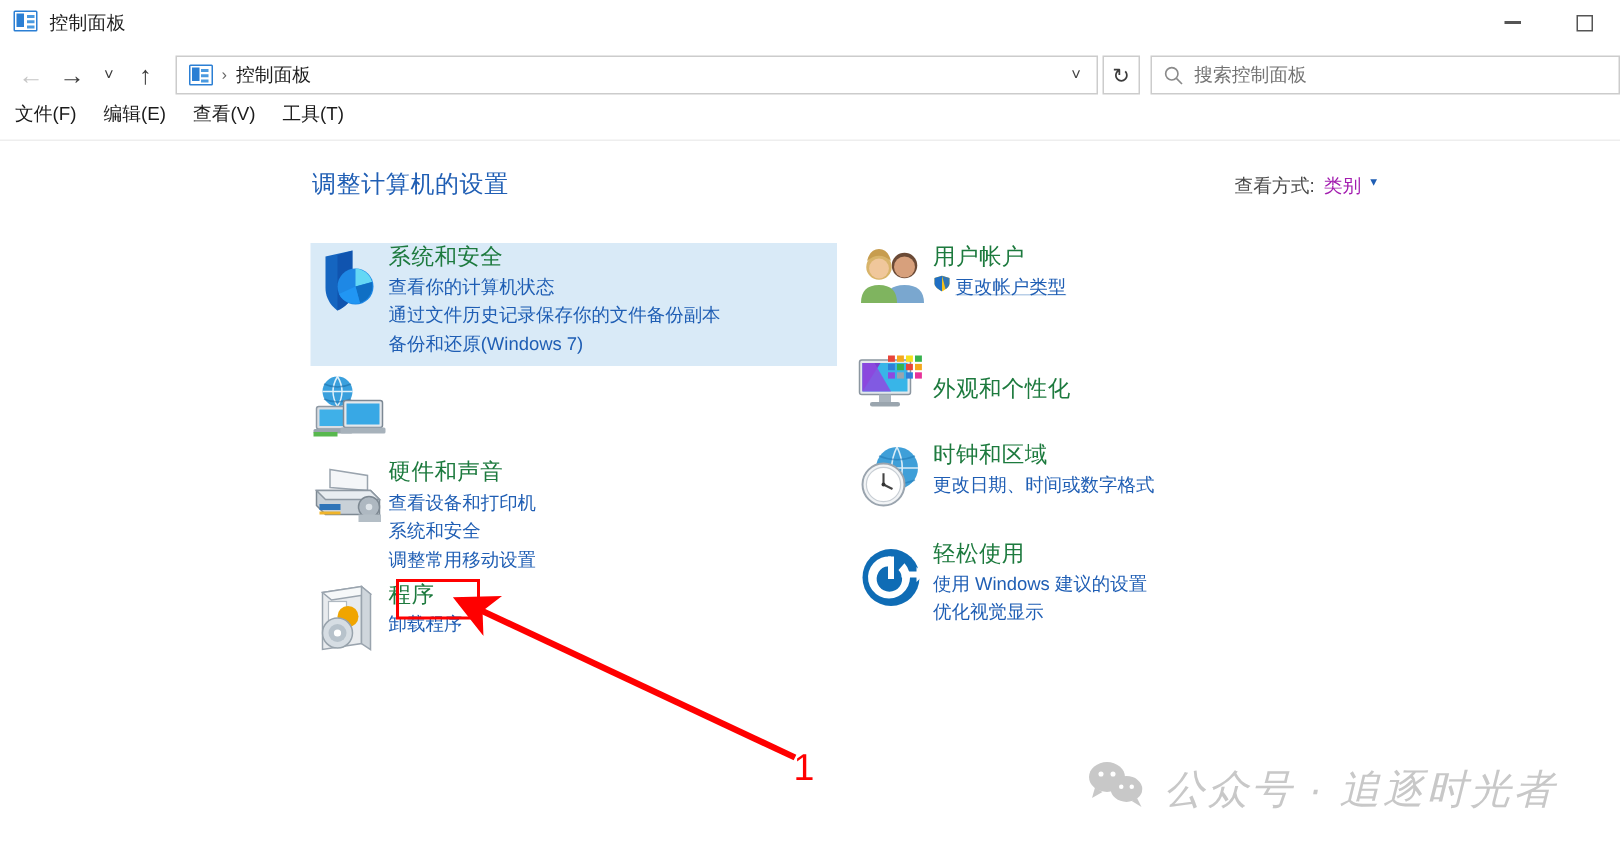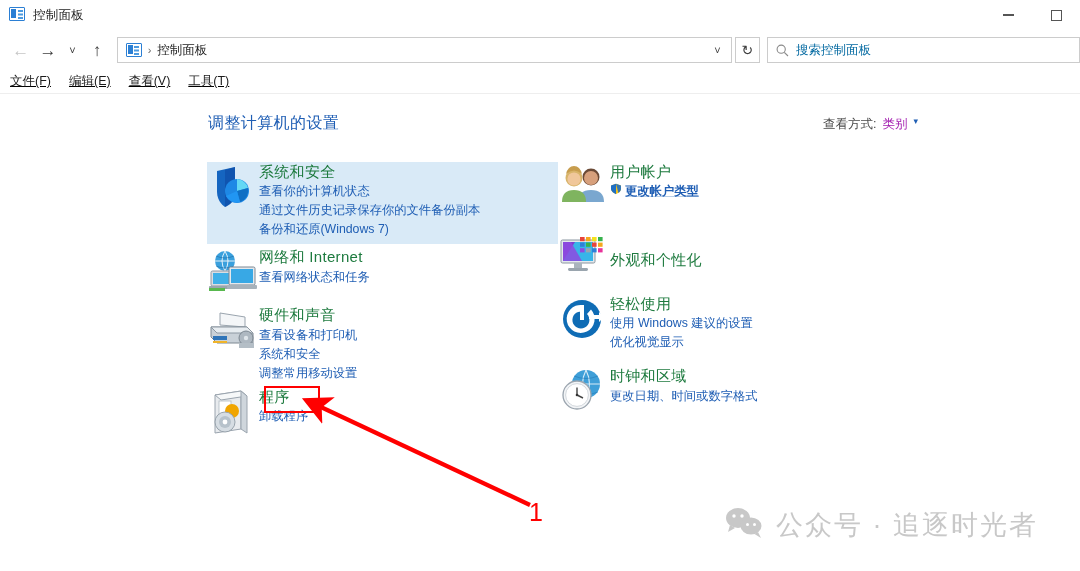--- a/index.html
+++ b/index.html
@@ -103,29 +103,28 @@
   .searchbox {
     margin-left: 7px;
     height: 26px; width: 320px;
     border: 1px solid #cccccc;
     background: #ffffff;
     display: flex; align-items: center;
   }
   .search-icon-wrap {
     width: 28px; display: flex; align-items: center; justify-content: center;
   }
-  .search-ph { font-size: 12.5px; color: #0369a1; }
+  .search-ph { font-size: 12.5px; color: #737373; }
 
   
   .menubar {
     position: absolute; left: 0; top: 70px;
     width: 1080px; height: 23px;
-    display: flex; align-items: center;
-    background: #ffffff;
-    text-decoration: underline;
+    display: flex; 
+    background: #ffffff;
   }
   .menu-item {
     font-size: 12.5px; color: #1b1b1b;
     padding: 0 9px; line-height: 1;
   }
   .menu-item:first-child { padding-left: 10px; }
   .menubar-sep {
     position: absolute; left: 0; top: 93px;
     width: 1080px; height: 1px; background: #eeeeee;
   }
@@ -145,21 +144,21 @@
   .view-by .vb-caret { color: #1f5eb4; font-size: 9px; }
 
   .highlight-band {
     position: absolute; left: 207px; top: 162px;
     width: 351px; height: 82px;
     background: #d9eaf7;
   }
 
   .col { position: absolute; }
   .col-left { left: 207px; top: 160px; width: 360px; }
-  .col-right { left: 558px; top: 160px; width: 330px; }
+  .col-right { left: 570px; top: 160px; width: 330px; }
 
   .cat {
     display: flex; align-items: flex-start;
     margin-bottom: 4px;
     position: relative;
   }
   .cat-icon {
     width: 52px; height: 52px; flex: 0 0 52px;
     position: relative; margin-top: 2px;
   }
@@ -169,21 +168,21 @@
     line-height: 1.35; letter-spacing: .3px;
     display: inline-block;
   }
   .cat-link {
     display: block;
     font-size: 12.3px; color: #1f5eb4;
     line-height: 1.55;
     text-decoration: none;
     width: fit-content;
   }
-  .cat-link.uac { display: flex; align-items: flex-start; gap: 3px; font-weight: bold; }
+  .cat-link.uac { display: flex; align-items: flex-start; gap: 3px; }
   .cat-link .lbl { text-decoration: underline; text-decoration-color: #b9cfe8; }
 
   
   .row-sys   { margin-bottom: 6px; }
   .row-net   { margin-bottom: 4px; }
   .row-hw    { margin-bottom: 2px; }
   .row-prog  { margin-bottom: 0; }
 
   
   .col-right .cat { margin-bottom: 12px; }
@@ -202,20 +201,21 @@
     font-size: 25px; color: #ff0000;
     font-family: "Liberation Sans", sans-serif;
   }
   .anno-arrow { position: absolute; left: 290px; top: 385px; width: 260px; height: 135px; }
 
   
   .watermark {
     position: absolute; left: 724px; top: 506px;
     display: flex; align-items: center; gap: 12px;
     color: #c8c8c8;
+    font-style: italic;
   }
   .wm-text { font-size: 27px; letter-spacing: 2px; color: #c8c8c8; }
 </style>
 </head>
 <body>
 
 <div id="app">
 
   <div class="titlebar">
     <div class="title-icon">
@@ -316,24 +316,20 @@
           <path d="M8 14 h20 M18 4 q6 10 0 20 M18 4 q-6 10 0 20" stroke="#ffffff" stroke-width="1" fill="none" opacity=".85"></path>
           <path d="M9 9 q9 4 18 0 M9 19 q9 4 18 0" stroke="#1c6ea8" stroke-width="1" fill="none" opacity=".6"></path>
           <rect x="4" y="24" width="22" height="15" rx="1.5" fill="#d9dde2" stroke="#8e99a4" stroke-width="1"></rect>
           <rect x="6" y="26" width="18" height="11" fill="#3fb0e8"></rect>
           <rect x="2" y="39" width="26" height="3" rx="1" fill="#9aa5ae"></rect>
           <rect x="22" y="20" width="26" height="18" rx="1.5" fill="#e4e8ec" stroke="#7c8894" stroke-width="1"></rect>
           <rect x="24" y="22" width="22" height="14" fill="#38a8e5"></rect>
           <rect x="20" y="38" width="30" height="4" rx="1" fill="#a7b2bb"></rect>
           <rect x="2" y="41" width="16" height="3" fill="#58b84e"></rect>
         </svg>
-      </div>
-      <div class="cat-body">
-        <span class="cat-title">网络和 Internet</span>
-        <a class="cat-link">查看网络状态和任务</a>
       </div>
     </div>
 
     <div class="cat row-hw">
       <div class="cat-icon">
         <svg class="ico" viewBox="0 0 52 52">
           <path d="M13 8 L38 12 L38 22 L13 20 Z" fill="#f4f6f8" stroke="#9aa4ae" stroke-width="1"></path>
           <path d="M4 22 L40 22 L46 28 L46 38 L10 38 L4 32 Z" fill="#c9d1d8" stroke="#7d8892" stroke-width="1"></path>
           <path d="M4 22 L40 22 L46 28 L10 28 Z" fill="#e8edf1" stroke="#8d98a2" stroke-width="1"></path>
           <rect x="6" y="31" width="14" height="4" fill="#2f74b8"></rect>
@@ -426,49 +422,49 @@
         </svg>
       </div>
       <div class="cat-body" style="padding-top:14px;">
         <span class="cat-title">外观和个性化</span>
       </div>
     </div>
 
     <div class="cat">
       <div class="cat-icon">
         <svg class="ico" viewBox="0 0 52 52">
-          <circle cx="24" cy="25" r="19" fill="#0f6cb5"></circle>
-          <path d="M24 11 A14 14 0 1 0 33 15.5 L29 20 A8.5 8.5 0 1 1 24 17.5 Z" fill="#ffffff"></path>
-          <rect x="22" y="11" width="4" height="15" fill="#ffffff"></rect>
-          <path d="M31 21 L41 21 L41 18 L46 23 L41 28 L41 25 L31 25 Z" fill="#ffffff"></path>
-        </svg>
-      </div>
-      <div class="cat-body">
-        <span class="cat-title">轻松使用</span>
-        <a class="cat-link">使用 Windows 建议的设置</a>
-        <a class="cat-link">优化视觉显示</a>
-      </div>
-    </div>
-
-    <div class="cat">
-      <div class="cat-icon">
-        <svg class="ico" viewBox="0 0 52 52">
           <circle cx="28" cy="18" r="14" fill="#3f9fd8"></circle>
           <path d="M14 18 h28 M28 4 q7 14 0 28 M28 4 q-7 14 0 28" stroke="#ffffff" stroke-width="1.1" fill="none" opacity=".8"></path>
           <path d="M16 10 q12 5 24 0 M16 26 q12 5 24 0" stroke="#1f76b5" stroke-width="1" fill="none" opacity=".55"></path>
           <circle cx="19" cy="29" r="14" fill="#f2f4f6" stroke="#9aa4ae" stroke-width="1.3"></circle>
           <circle cx="19" cy="29" r="11.4" fill="#ffffff" stroke="#c8ced4" stroke-width=".8"></circle>
           <line x1="19" y1="29" x2="19" y2="21.5" stroke="#444" stroke-width="1.4"></line>
           <line x1="19" y1="29" x2="25" y2="32" stroke="#444" stroke-width="1.4"></line>
           <circle cx="19" cy="29" r="1.3" fill="#333"></circle>
         </svg>
       </div>
       <div class="cat-body">
         <span class="cat-title">时钟和区域</span>
         <a class="cat-link">更改日期、时间或数字格式</a>
+      </div>
+    </div>
+
+    <div class="cat">
+      <div class="cat-icon">
+        <svg class="ico" viewBox="0 0 52 52">
+          <circle cx="24" cy="25" r="19" fill="#0f6cb5"></circle>
+          <path d="M24 11 A14 14 0 1 0 33 15.5 L29 20 A8.5 8.5 0 1 1 24 17.5 Z" fill="#ffffff"></path>
+          <rect x="22" y="11" width="4" height="15" fill="#ffffff"></rect>
+          <path d="M31 21 L41 21 L41 18 L46 23 L41 28 L41 25 L31 25 Z" fill="#ffffff"></path>
+        </svg>
+      </div>
+      <div class="cat-body">
+        <span class="cat-title">轻松使用</span>
+        <a class="cat-link">使用 Windows 建议的设置</a>
+        <a class="cat-link">优化视觉显示</a>
       </div>
     </div>
   </div>
 
   <div class="anno-rect"></div>
   <svg class="anno-arrow" viewBox="0 0 260 135">
     <defs>
       <marker id="ah" markerWidth="7" markerHeight="7" refX="5.4" refY="3.5" orient="auto">
         <path d="M0,0 L7,3.5 L0,7 L1.8,3.5 Z" fill="#ff0000"></path>
       </marker>

